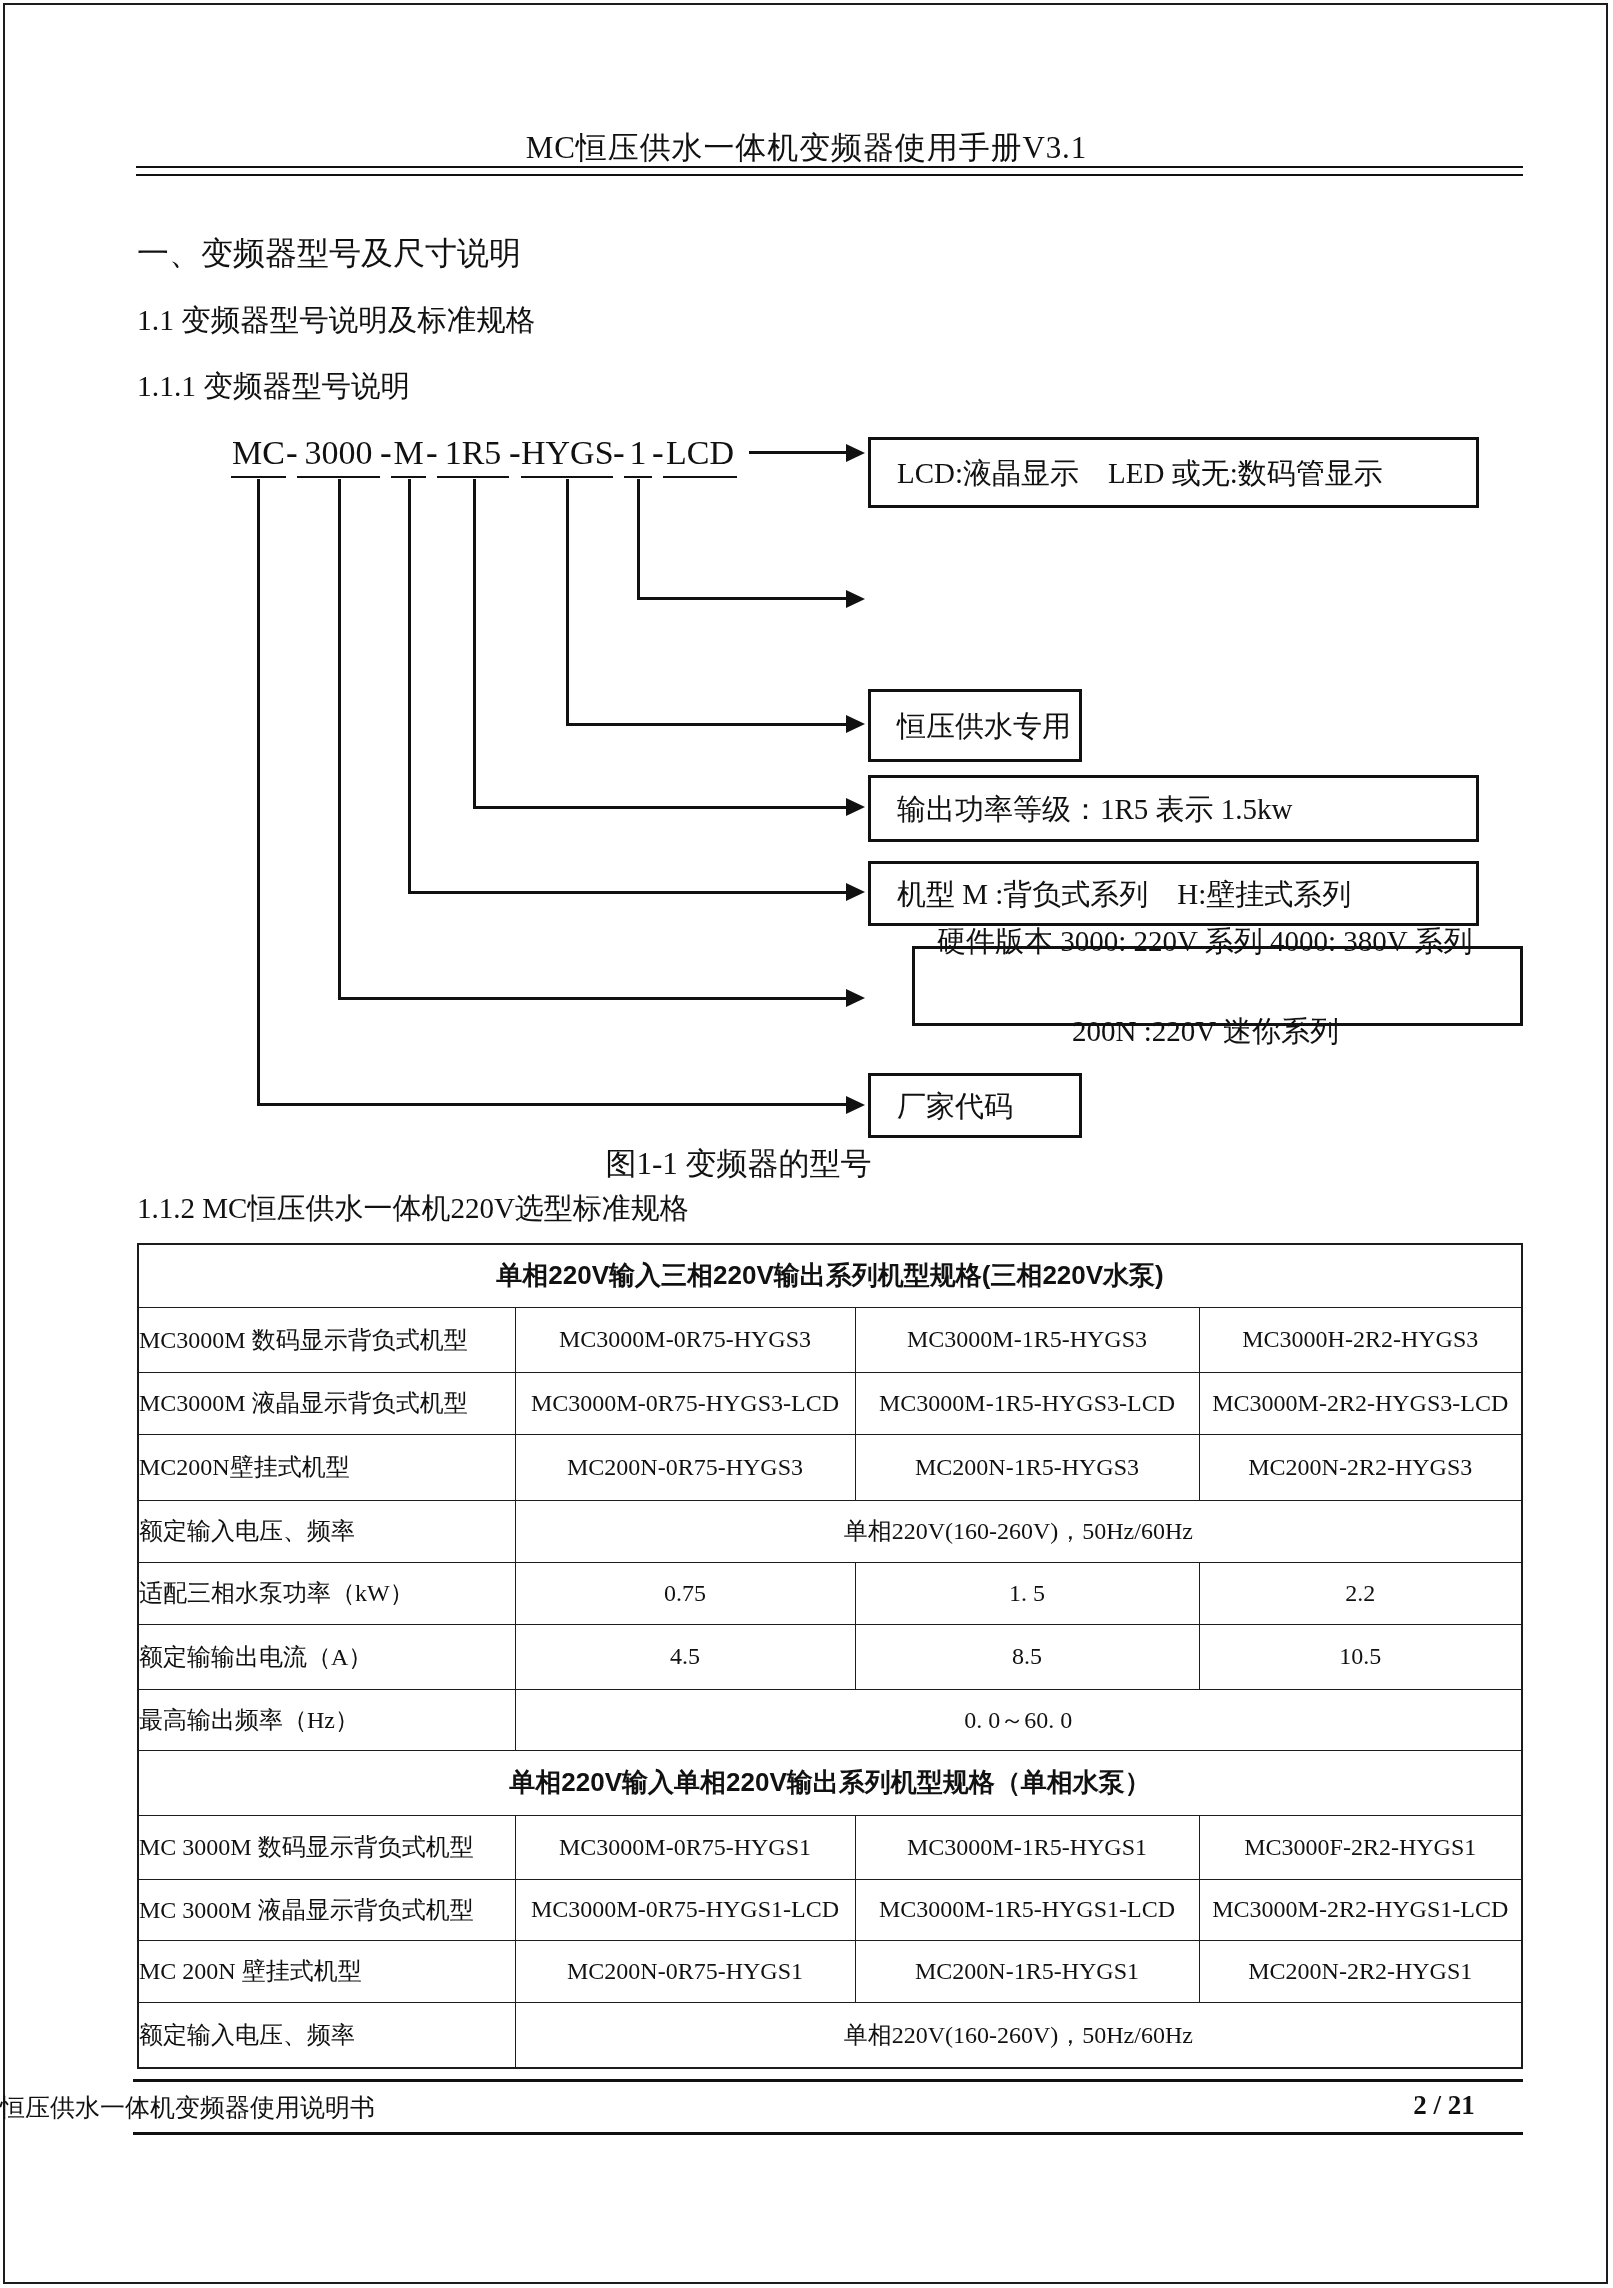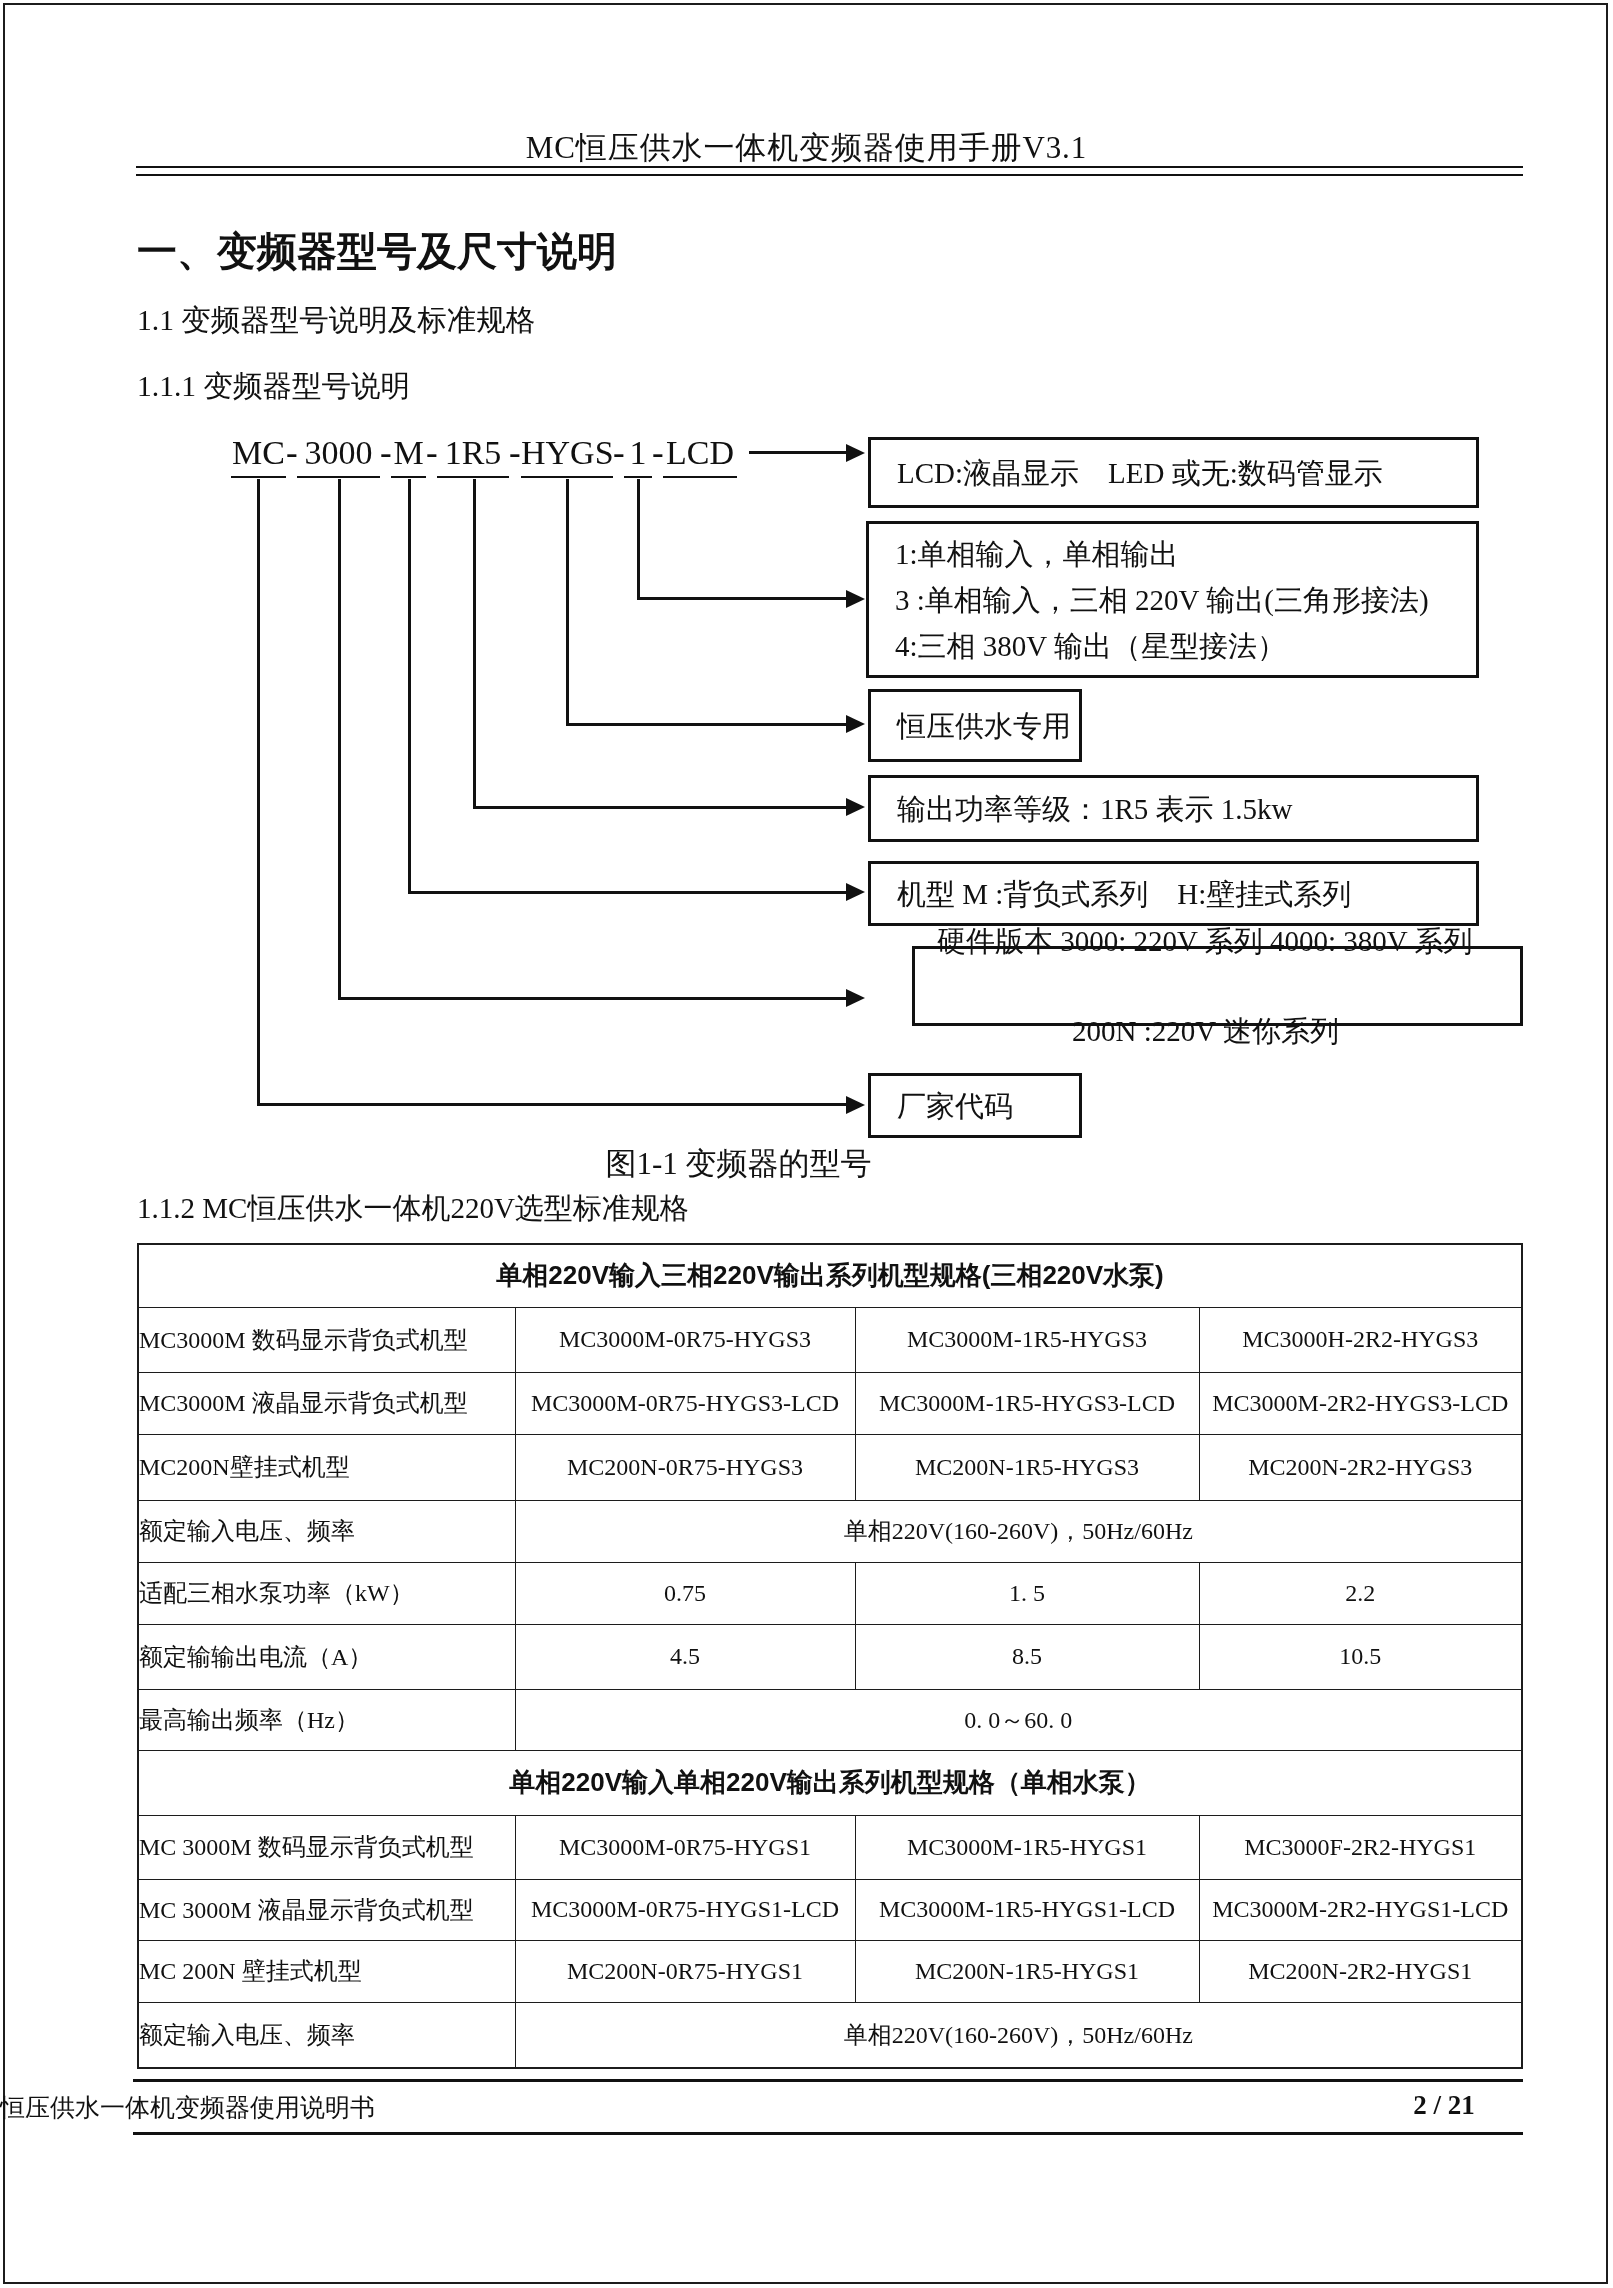--- a/index.html
+++ b/index.html
@@ -15,21 +15,21 @@
   .abs{position:absolute;}
   .header-title{
     left:0; top:127px; width:100%; text-align:center;
     font-size:31px; letter-spacing:0.9px; white-space:nowrap;
   }
   .header-rule{
     left:136px; top:166px; width:1387px; height:5.5px;
     border-top:2.8px solid #111; border-bottom:2.8px solid #111;
   }
   .h1{
-    left:137px; top:224px; font-size:40px; font-weight:bold;
+    left:137px; top:232px; font-size:32px; font-weight:normal;
     font-family:"Liberation Sans","DejaVu Sans",sans-serif; white-space:nowrap;
   }
   .h2{left:137px; top:301px; font-size:29.5px; white-space:nowrap;}
   .h3{left:137px; top:367px; font-size:29.5px; white-space:nowrap;}
   .h4{left:137px; top:1189px; font-size:29px; white-space:nowrap;}
 
   
   .seg{
     top:430px; height:46px; line-height:46px; text-align:center;
     font-size:34px; border-bottom:2.8px solid #111; white-space:nowrap;
@@ -127,25 +127,20 @@
   <div class="abs arrowhead" style="left:846px;top:989px;"></div>
 
   <div class="abs vline" style="left:257px;top:479px;height:627px;"></div>
   <div class="abs hline" style="left:257px;top:1103px;width:591px;"></div>
   <div class="abs arrowhead" style="left:846px;top:1096px;"></div>
 
   <div class="abs dbox" style="left:868px;top:437px;width:611px;height:71px;">
     <div class="bline">LCD:液晶显示　LED 或无:数码管显示</div>
   </div>
 
-  <div class="abs dbox" style="left:866px;top:521px;width:613px;height:157px;">
-    <div class="bline">1:单相输入，单相输出</div>
-    <div class="bline">3 :单相输入，三相 220V 输出(三角形接法)</div>
-    <div class="bline">4:三相 380V 输出（星型接法）</div>
-  </div>
 
   <div class="abs dbox" style="left:868px;top:689px;width:214px;height:73px;">
     <div class="bline">恒压供水专用</div>
   </div>
 
   <div class="abs dbox" style="left:868px;top:775px;width:611px;height:67px;">
     <div class="bline">输出功率等级：1R5 表示 1.5kw</div>
   </div>
 
   <div class="abs dbox" style="left:868px;top:861px;width:611px;height:65px;">

